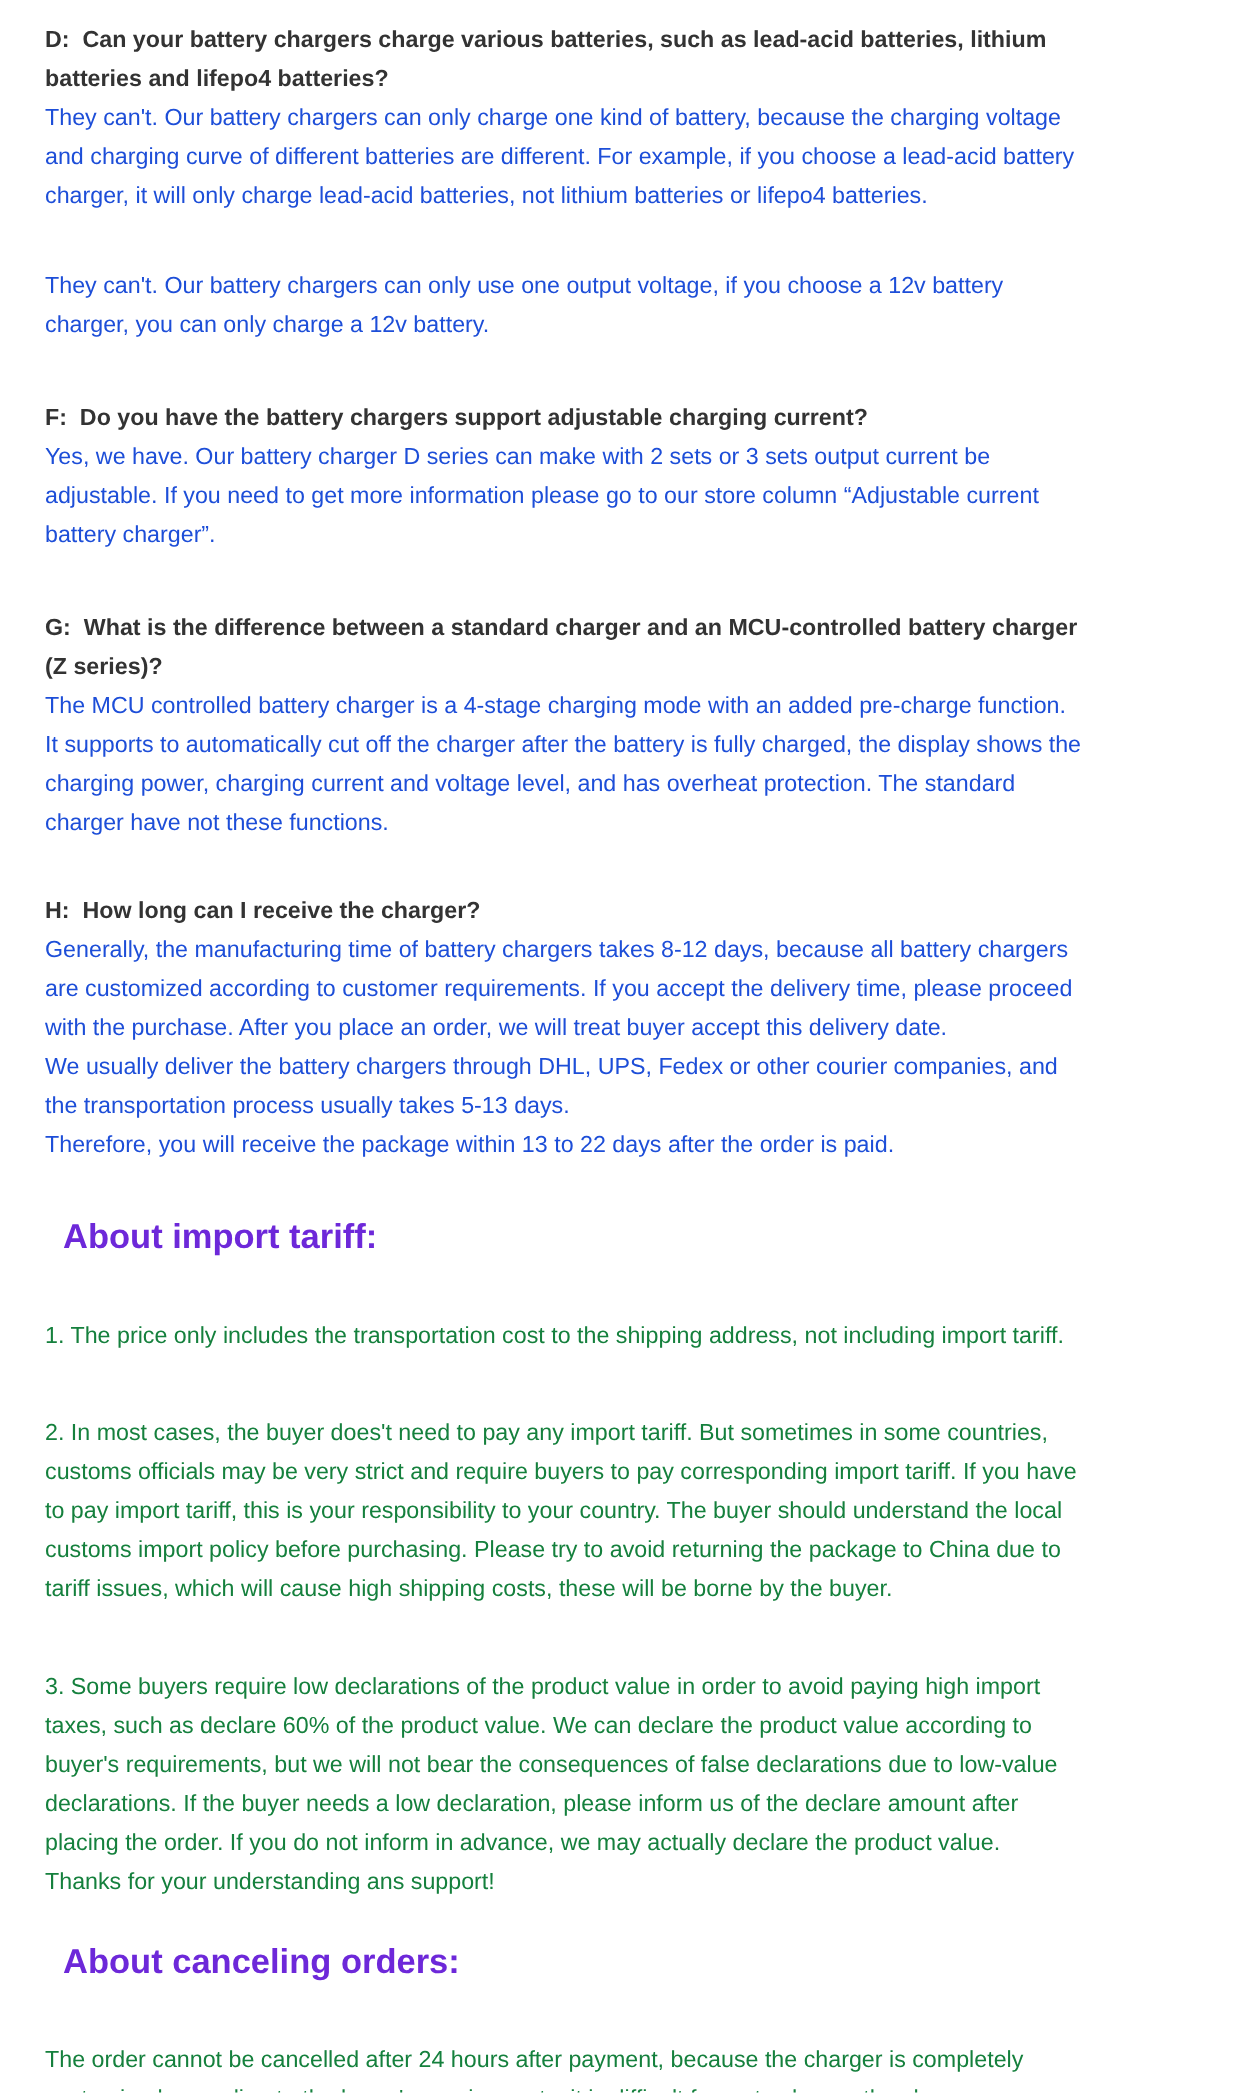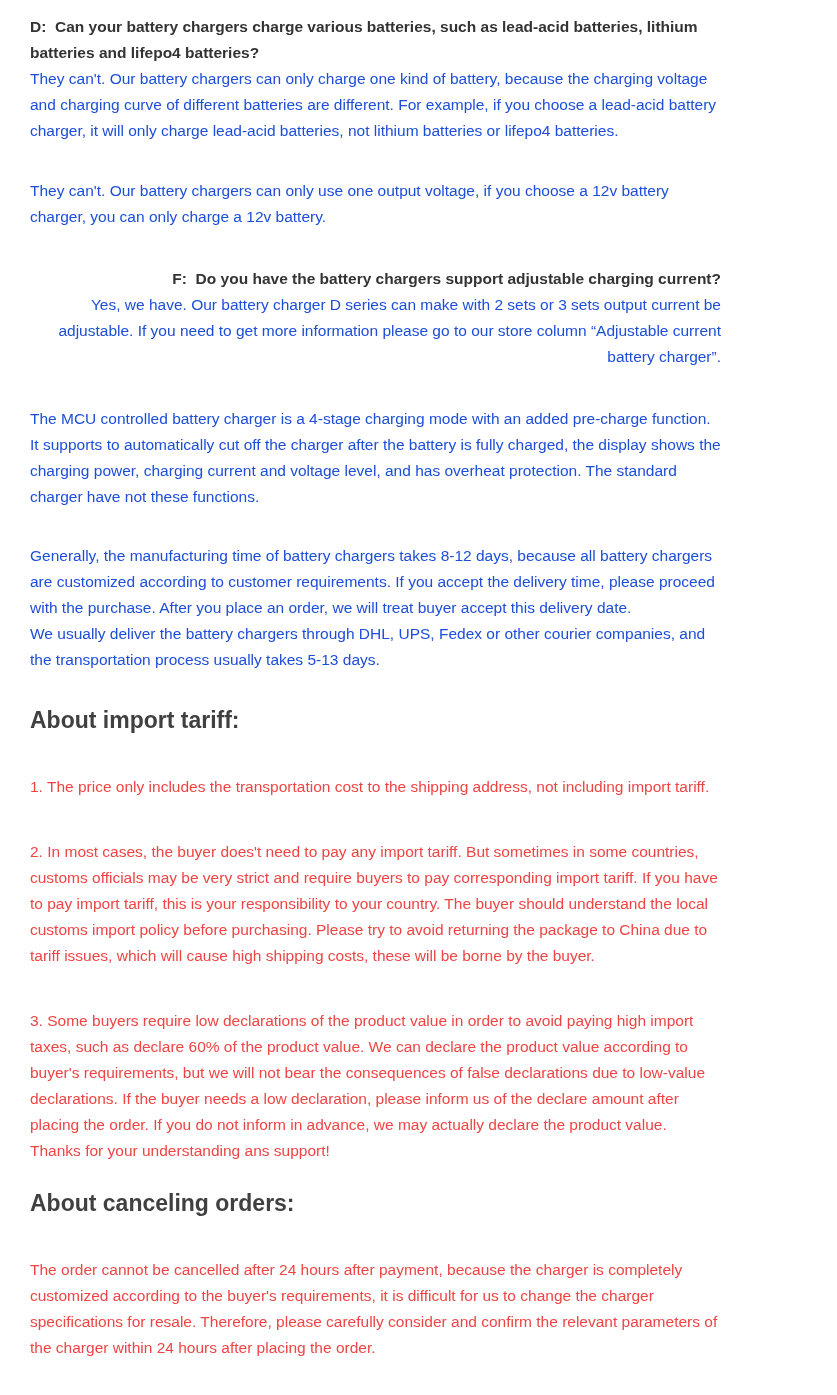--- a/index.html
+++ b/index.html
@@ -23,35 +23,35 @@
     color: #333333;
     white-space: pre-wrap;
   }
   .answer {
     font-size: 15.5px;
     line-height: 26px;
     color: #1d4ed8;
   }
   .faq-block-d { margin-bottom: 34px; }
   .faq-block-e { margin-bottom: 36px; }
-  .faq-block-f { margin-bottom: 36px; text-align: right; }
+  .faq-block-f { margin-bottom: 36px; }
   .faq-block-g { margin-bottom: 33px; }
   .faq-block-h { margin-bottom: 32px; }
   .info-section-tariff { margin-bottom: 24px; }
   .section-heading {
     font-size: 23px;
     line-height: 30px;
     font-weight: 700;
-    color: #404040;
-    margin: 0;
+    color: #6d28d9;
+    margin: 12px;
   }
   .section-body p {
     font-size: 15.5px;
     line-height: 26px;
-    color: #ef4444;
+    color: #15803d;
     margin-top: 39px;
   }
 </style>
 </head>
 <body>
 
 <div class="page">
 
   <div class="faq-block-d">
     <p class="question">D:  Can your battery chargers charge various batteries, such as lead-acid batteries, lithium batteries and lifepo4 batteries?</p>
@@ -61,26 +61,29 @@
   <div class="faq-block-e">
     <p class="answer">They can't. Our battery chargers can only use one output voltage, if you choose a 12v battery charger, you can only charge a 12v battery.</p>
   </div>
 
   <div class="faq-block-f">
     <p class="question">F:  Do you have the battery chargers support adjustable charging current?</p>
     <p class="answer">Yes, we have. Our battery charger D series can make with 2 sets or 3 sets output current be adjustable. If you need to get more information please go to our store column “Adjustable current battery charger”.</p>
   </div>
 
   <div class="faq-block-g">
+    <p class="question">G:  What is the difference between a standard charger and an MCU-controlled battery charger (Z series)?</p>
     <p class="answer">The MCU controlled battery charger is a 4-stage charging mode with an added pre-charge function. It supports to automatically cut off the charger after the battery is fully charged, the display shows the charging power, charging current and voltage level, and has overheat protection. The standard charger have not these functions.</p>
   </div>
 
   <div class="faq-block-h">
+    <p class="question">H:  How long can I receive the charger?</p>
     <p class="answer">Generally, the manufacturing time of battery chargers takes 8-12 days, because all battery chargers are customized according to customer requirements. If you accept the delivery time, please proceed with the purchase. After you place an order, we will treat buyer accept this delivery date.</p>
     <p class="answer">We usually deliver the battery chargers through DHL, UPS, Fedex or other courier companies, and the transportation process usually takes 5-13 days.</p>
+    <p class="answer">Therefore, you will receive the package within 13 to 22 days after the order is paid.</p>
   </div>
 
   <div class="info-section-tariff">
     <h2 class="section-heading">About import tariff:</h2>
     <div class="section-body">
       <p>1. The price only includes the transportation cost to the shipping address, not including import tariff.</p>
       <p>2. In most cases, the buyer does't need to pay any import tariff. But sometimes in some countries, customs officials may be very strict and require buyers to pay corresponding import tariff. If you have to pay import tariff, this is your responsibility to your country. The buyer should understand the local customs import policy before purchasing. Please try to avoid returning the package to China due to tariff issues, which will cause high shipping costs, these will be borne by the buyer.</p>
       <p>3. Some buyers require low declarations of the product value in order to avoid paying high import taxes, such as declare 60% of the product value. We can declare the product value according to buyer's requirements, but we will not bear the consequences of false declarations due to low-value declarations. If the buyer needs a low declaration, please inform us of the declare amount after placing the order. If you do not inform in advance, we may actually declare the product value. Thanks for your understanding ans support!</p>
     </div>
   </div>

